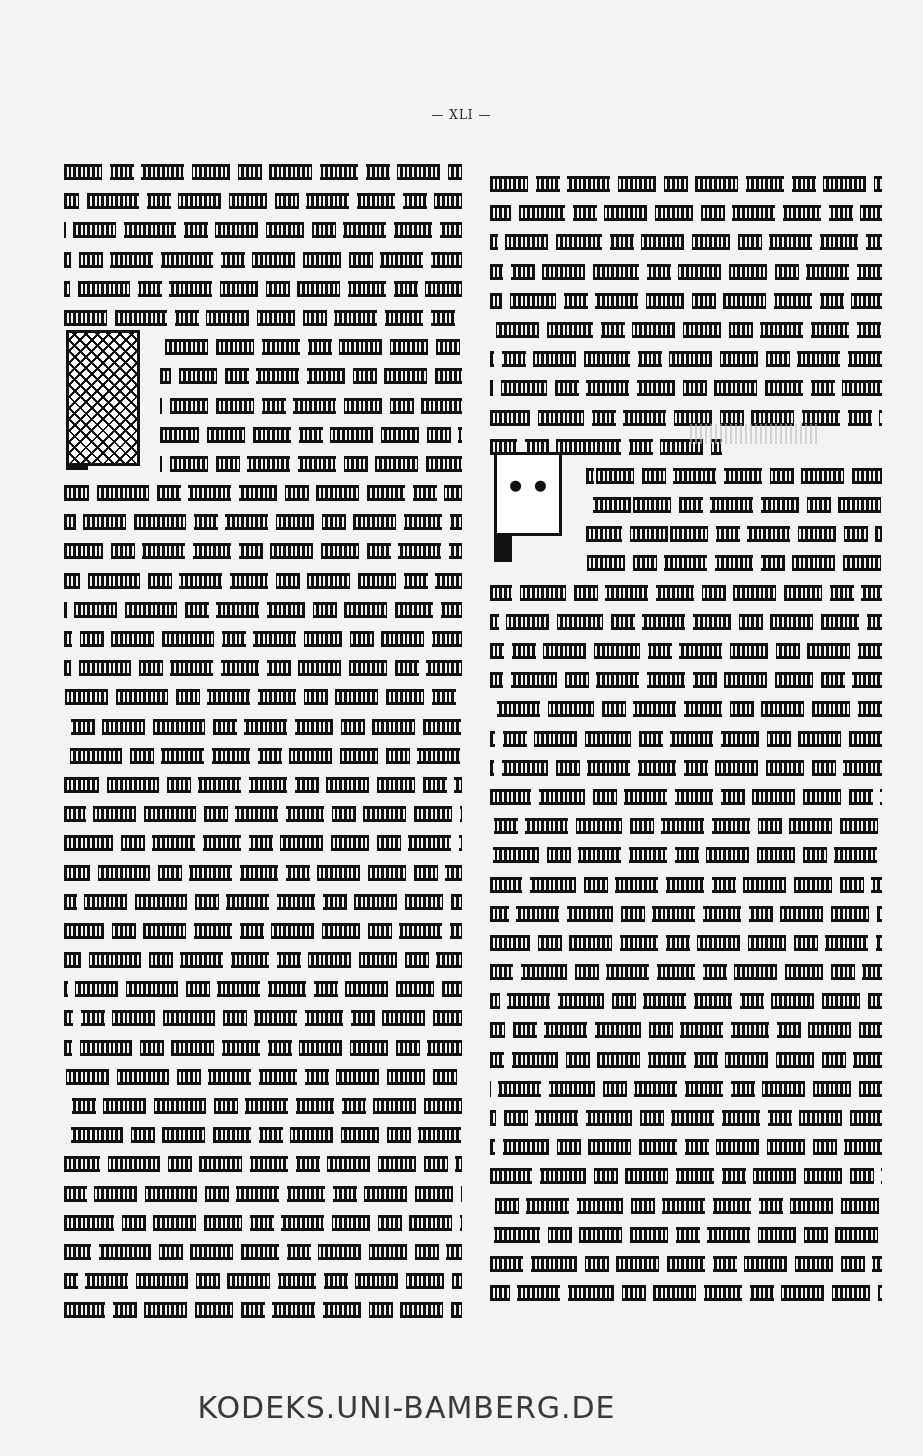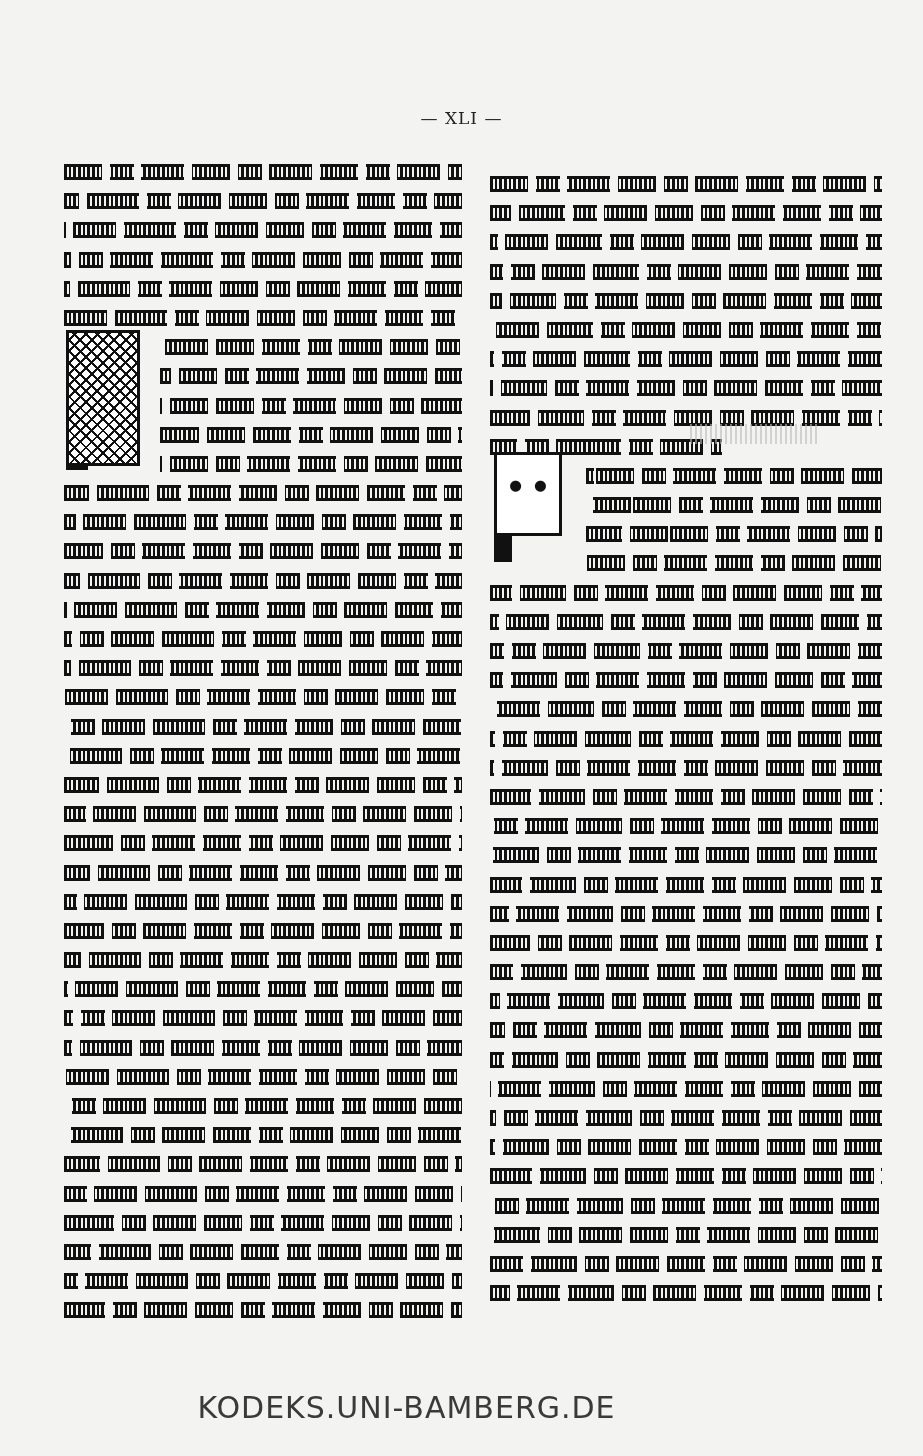--- a/index.html
+++ b/index.html
@@ -1,19 +1,19 @@
 <!DOCTYPE html>
 <html><head>
 <meta charset="utf-8">
 <style>
   html,body{margin:0;padding:0;}
   body{width:923px;height:1456px;background:#f3f3f1;position:relative;overflow:hidden;
        font-family:"DejaVu Serif",serif;}
   .page-number{position:absolute;top:108px;left:0;width:923px;text-align:center;
-       font-size:17px;color:#222;letter-spacing:1px;font-family:"DejaVu Serif",serif;}
+       font-size:12px;color:#222;letter-spacing:1px;font-family:"DejaVu Serif",serif;}
   .column{position:absolute;}
   .col-left{left:64px;top:158px;width:398px;}
   .col-right{left:490px;top:170px;width:392px;}
   .line{position:relative;height:29.2px;}
   .line .ink{position:absolute;left:0;right:0;top:6px;height:16px;
        background:
          repeating-linear-gradient(90deg,#111 0 3px,transparent 3px 5px,#111 5px 7px,transparent 7px 9px,#111 9px 12px,transparent 12px 14px),
          transparent;
        -webkit-mask:repeating-linear-gradient(90deg,#000 0 38px,transparent 38px 46px,#000 46px 70px,transparent 70px 77px,#000 77px 120px,transparent 120px 128px);
        mask:repeating-linear-gradient(90deg,#000 0 38px,transparent 38px 46px,#000 46px 70px,transparent 70px 77px,#000 77px 120px,transparent 120px 128px);}

